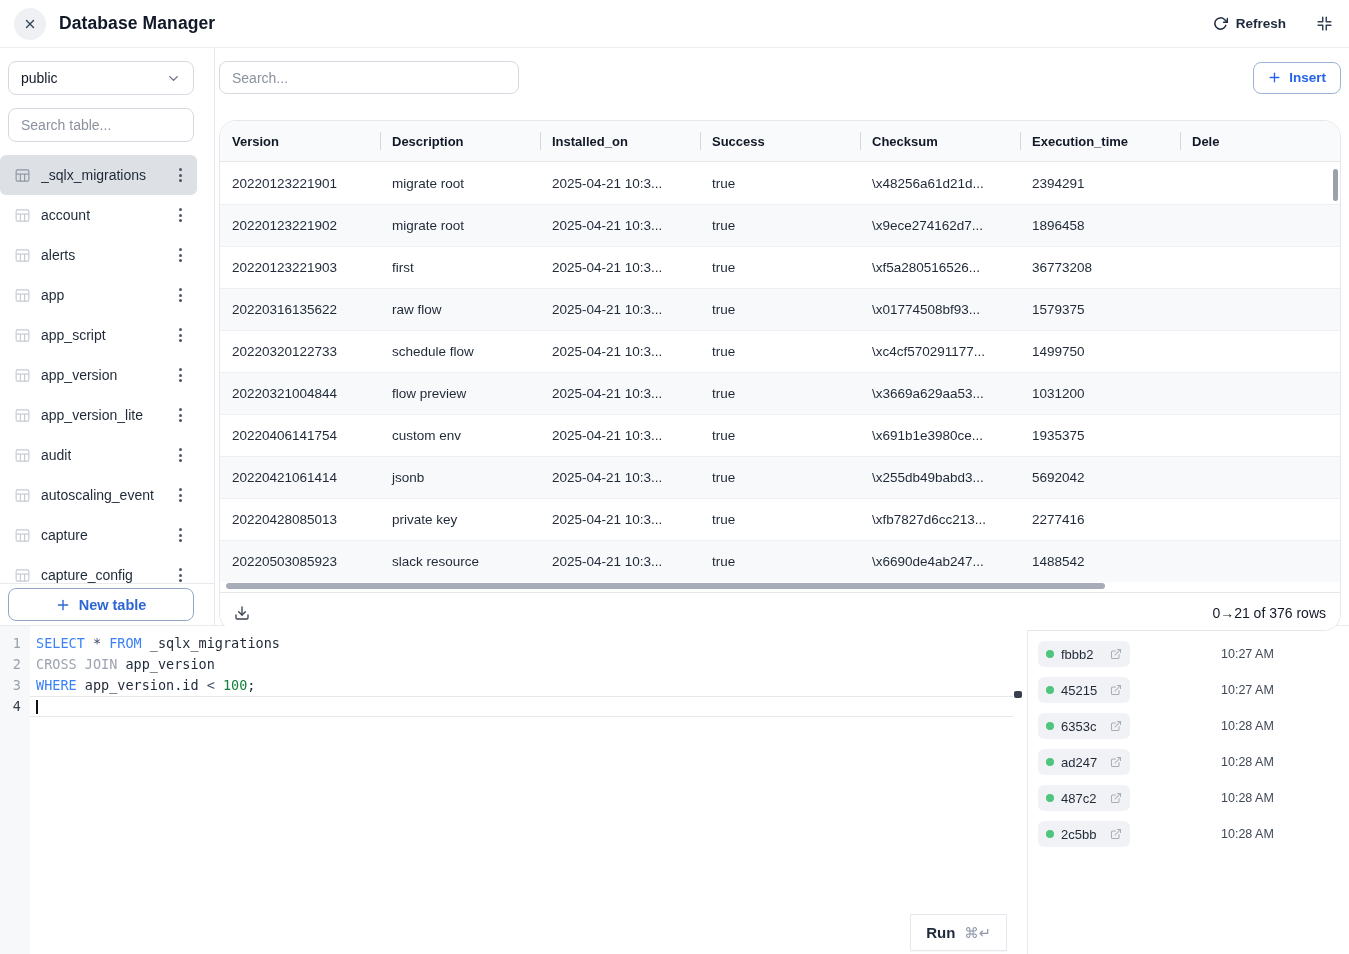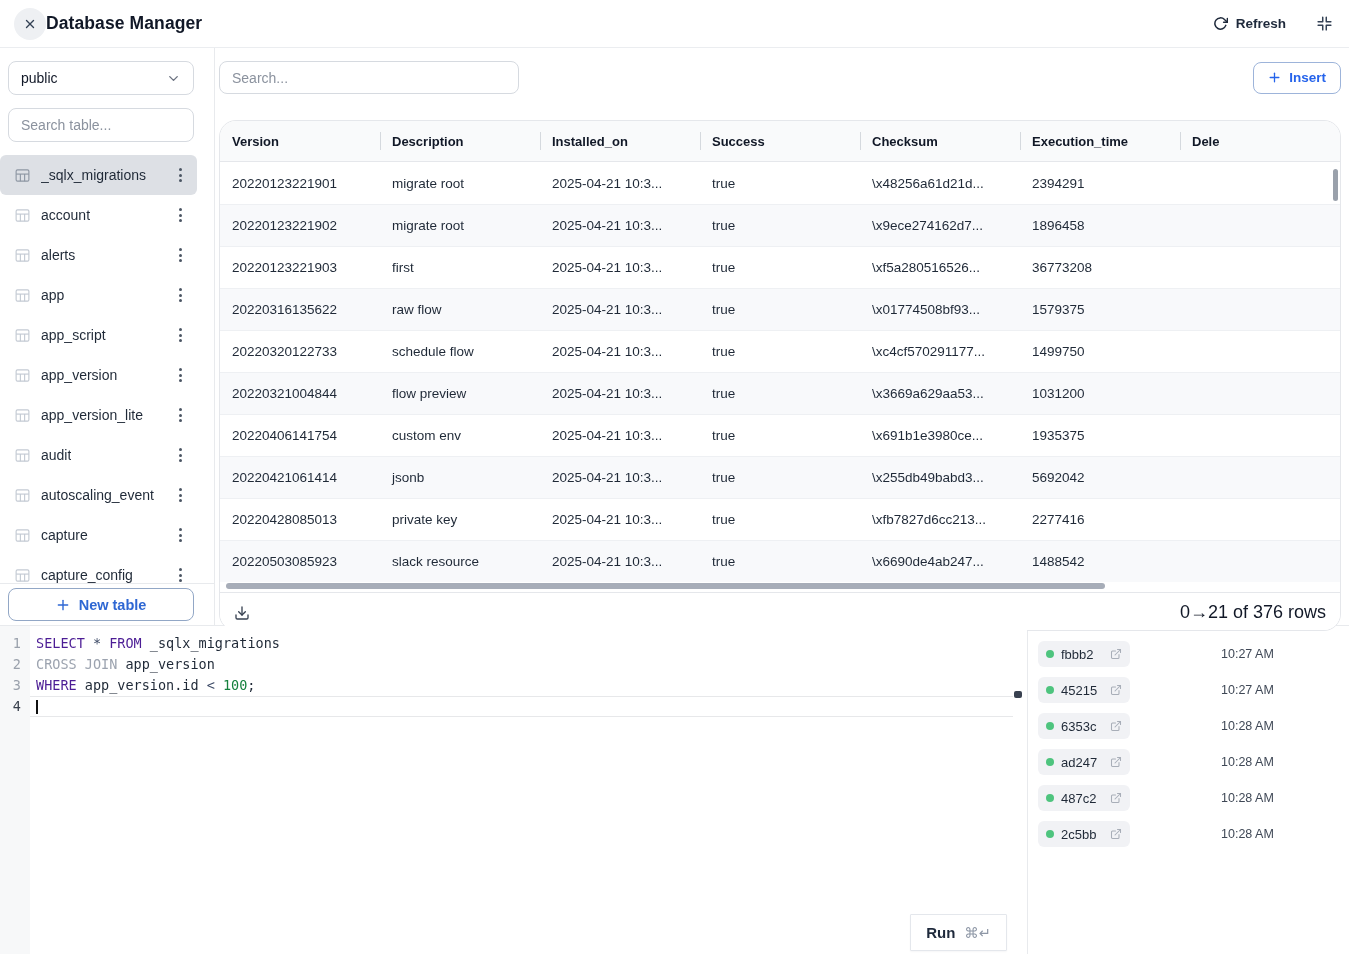--- a/index.html
+++ b/index.html
@@ -4,21 +4,21 @@
 <style>
   * { margin:0; padding:0; box-sizing:border-box; }
   html,body { width:1349px; height:954px; overflow:hidden; background:#fff;
     font-family:"Liberation Sans", sans-serif; color:#1f2937; }
 
   
   .topbar { height:48px; display:flex; align-items:center; padding:0 16px 0 14px;
     border-bottom:1px solid #ebedf0; background:#fff; }
   .close-btn { width:32px; height:32px; border-radius:50%; background:#eef0f3; border:none;
     display:flex; align-items:center; justify-content:center; cursor:pointer; color:#334155; }
-  .app-title { font-size:17.5px; font-weight:700; color:#111827; letter-spacing:.1px; }
+  .app-title { margin-left:13px; font-size:17.5px; font-weight:700; color:#111827; letter-spacing:.1px; }
   .topbar-right { margin-left:auto; display:flex; align-items:center; gap:30px; }
   .refresh-btn { display:flex; align-items:center; gap:8px; border:none; background:none;
     font-size:13.5px; font-weight:700; color:#1e293b; cursor:pointer; font-family:inherit; }
   .collapse-btn { border:none; background:none; color:#334155; cursor:pointer; display:flex; }
 
   
   .content { display:flex; height:577px; }
 
   .sidebar { width:336px; border-right:1px solid #e8eaed; display:flex; flex-direction:column; position:relative; }
   .sb-select, .sb-search { margin:13px 20px 0 8px; height:34px; border:1px solid #d6dae0; border-radius:8px;
@@ -59,34 +59,34 @@
   .gh-cell + .gh-cell::before { content:''; position:absolute; left:0; top:11px; height:18px; width:1px; background:#d5d9de; }
   .g-row { height:42px; display:flex; align-items:center; }
   .g-row + .g-row { border-top:1px solid #eef0f3; }
   .g-row:nth-child(even) { background:#f8f9fb; }
   .g-cell { flex:0 0 160px; padding-left:12px; font-size:13.5px; color:#1f2937; white-space:nowrap; overflow:hidden; }
   .hscroll { height:10px; position:relative; }
   .hscroll .thumb { position:absolute; left:6px; top:1px; width:879px; height:6px; border-radius:3px; background:#a7adb8; }
   .vscroll-thumb { position:absolute; right:2px; top:48px; width:5px; height:32px; border-radius:3px; background:#9aa1ab; }
   .g-footer { height:40px; border-top:1px solid #e5e7eb; display:flex; align-items:center; padding:0 14px; background:#fff; }
   .dl-btn { border:none; background:none; color:#374151; display:flex; cursor:pointer; }
-  .rows-info { margin-left:auto; font-size:18px; color:#111827; }
+  .rows-info { margin-left:auto; font-size:14px; color:#111827; }
 
   
   .bottom { display:flex; height:329px; border-top:1px solid #e8eaed; }
   .editor { width:1027px; position:relative; background:#fff; }
   .gutter-bg { position:absolute; left:0; top:0; bottom:0; width:30px; background:#f7f8f9; }
   .code-lines { position:absolute; left:0; top:7px; right:0; font-family:"DejaVu Sans Mono", monospace; font-size:13.5px; }
   .cline { display:flex; height:21px; line-height:21px; }
   .cline .num { flex:0 0 30px; text-align:right; padding-right:9px; color:#9aa1ac; }
   .cline.active .num { color:#39404d; }
   .cline .code { padding-left:6px; white-space:pre; width:983px; height:21px; }
   .cline.active .code { border-top:1px solid #e7e8ea; border-bottom:1px solid #e7e8ea; }
   .caret { display:inline-block; width:1.5px; height:14px; background:#111; vertical-align:-2px; }
-  .tk-kw { color:#4c1d95;margin-top:32px; } .tk-op { color:#3d4a66; } .tk-muted { color:#9ca3af; }
+  .tk-kw { color:#3b82f6;margin-top:32px; } .tk-op { color:#3d4a66; } .tk-muted { color:#9ca3af; }
   .tk-num { color:#15803d; } .tk-plain { color:#1f2937; }
   .editor-nub { position:absolute; right:5px; top:65px; width:8px; height:7px; background:#394150; border-radius:2px; }
   .run-btn { position:absolute; right:20px; top:288px; height:37px; padding:0 15px; border:1px solid #e4e7ec;
     border-radius:1px; background:#fff; display:flex; align-items:center; gap:9px; cursor:pointer; font-family:inherit;
     box-shadow:0 1px 2px rgba(16,24,40,.04); }
   .run-label { font-size:15px; font-weight:700; color:#1e293b; }
   .run-kbd { font-size:14.5px; color:#8e97a6; }
 
   .history { flex:1; border-left:1px solid #e8eaed; padding:10px 0 0 10px; }
   .h-row { height:36px; display:flex; align-items:center; }

